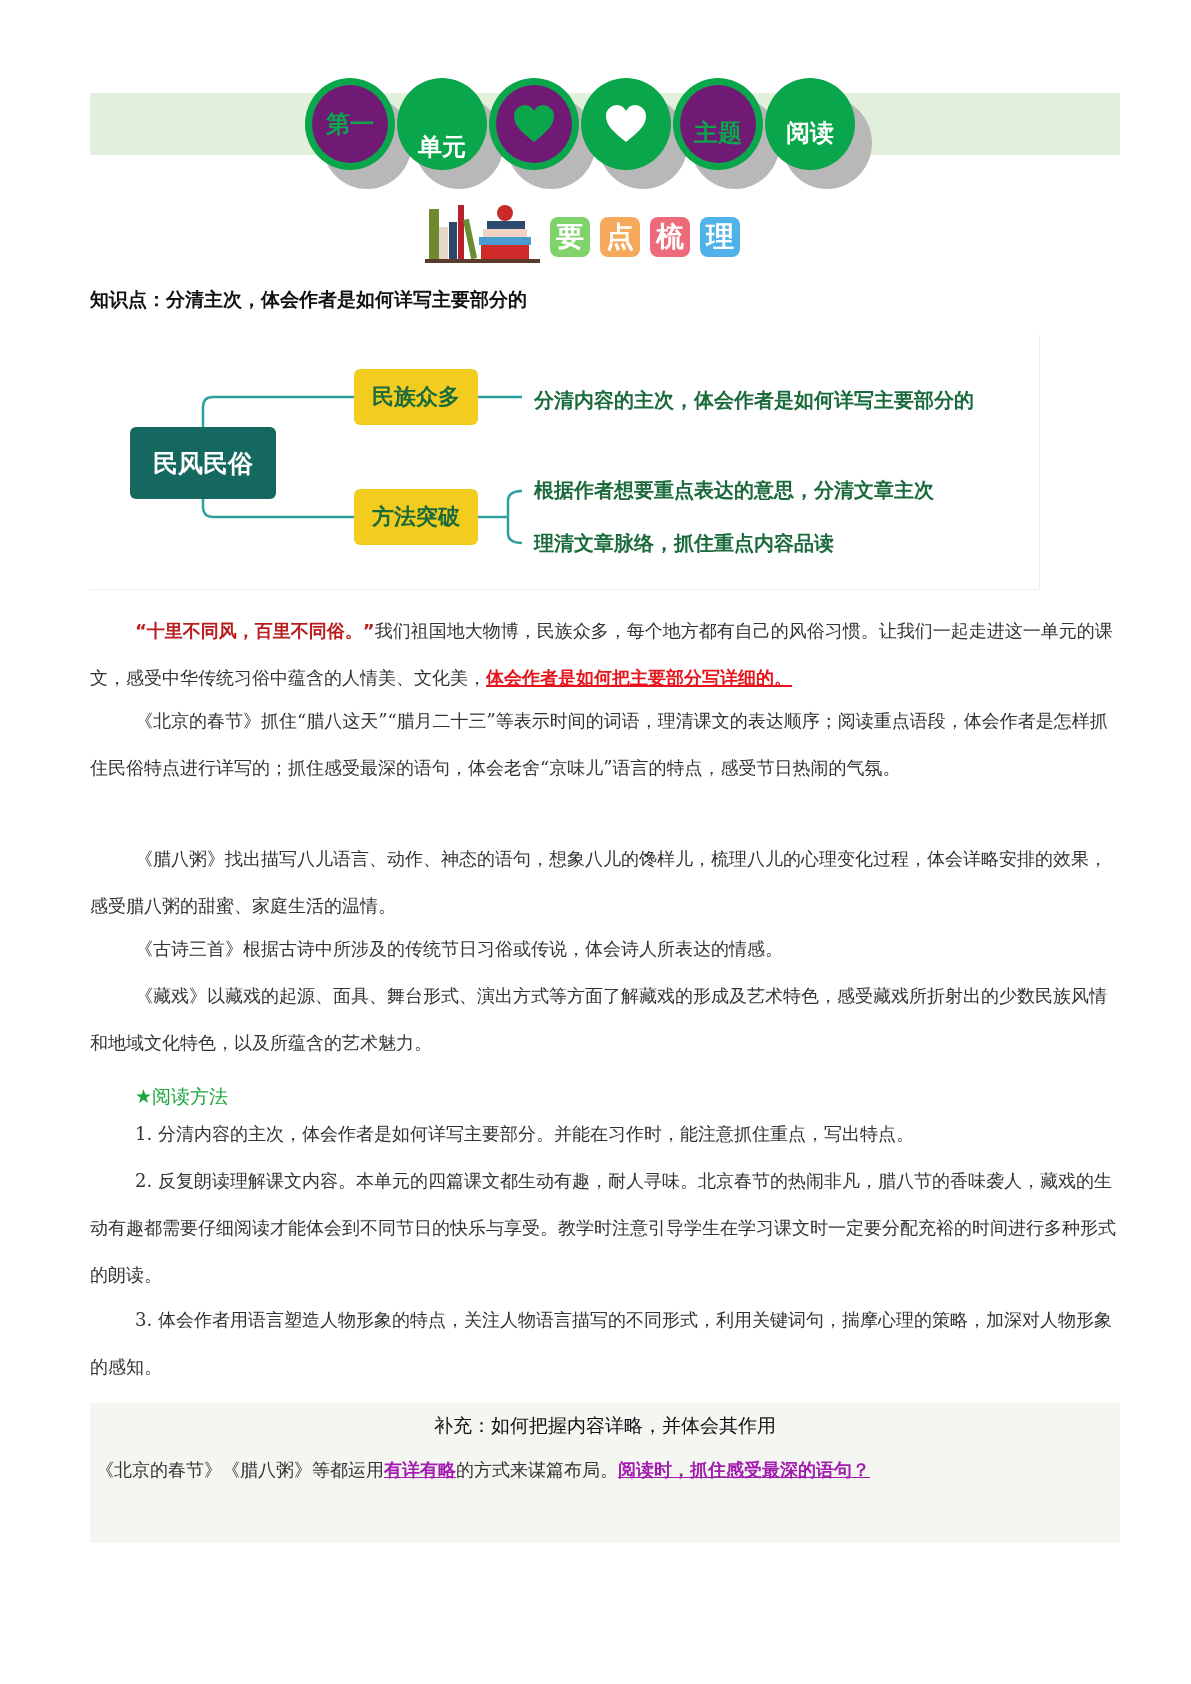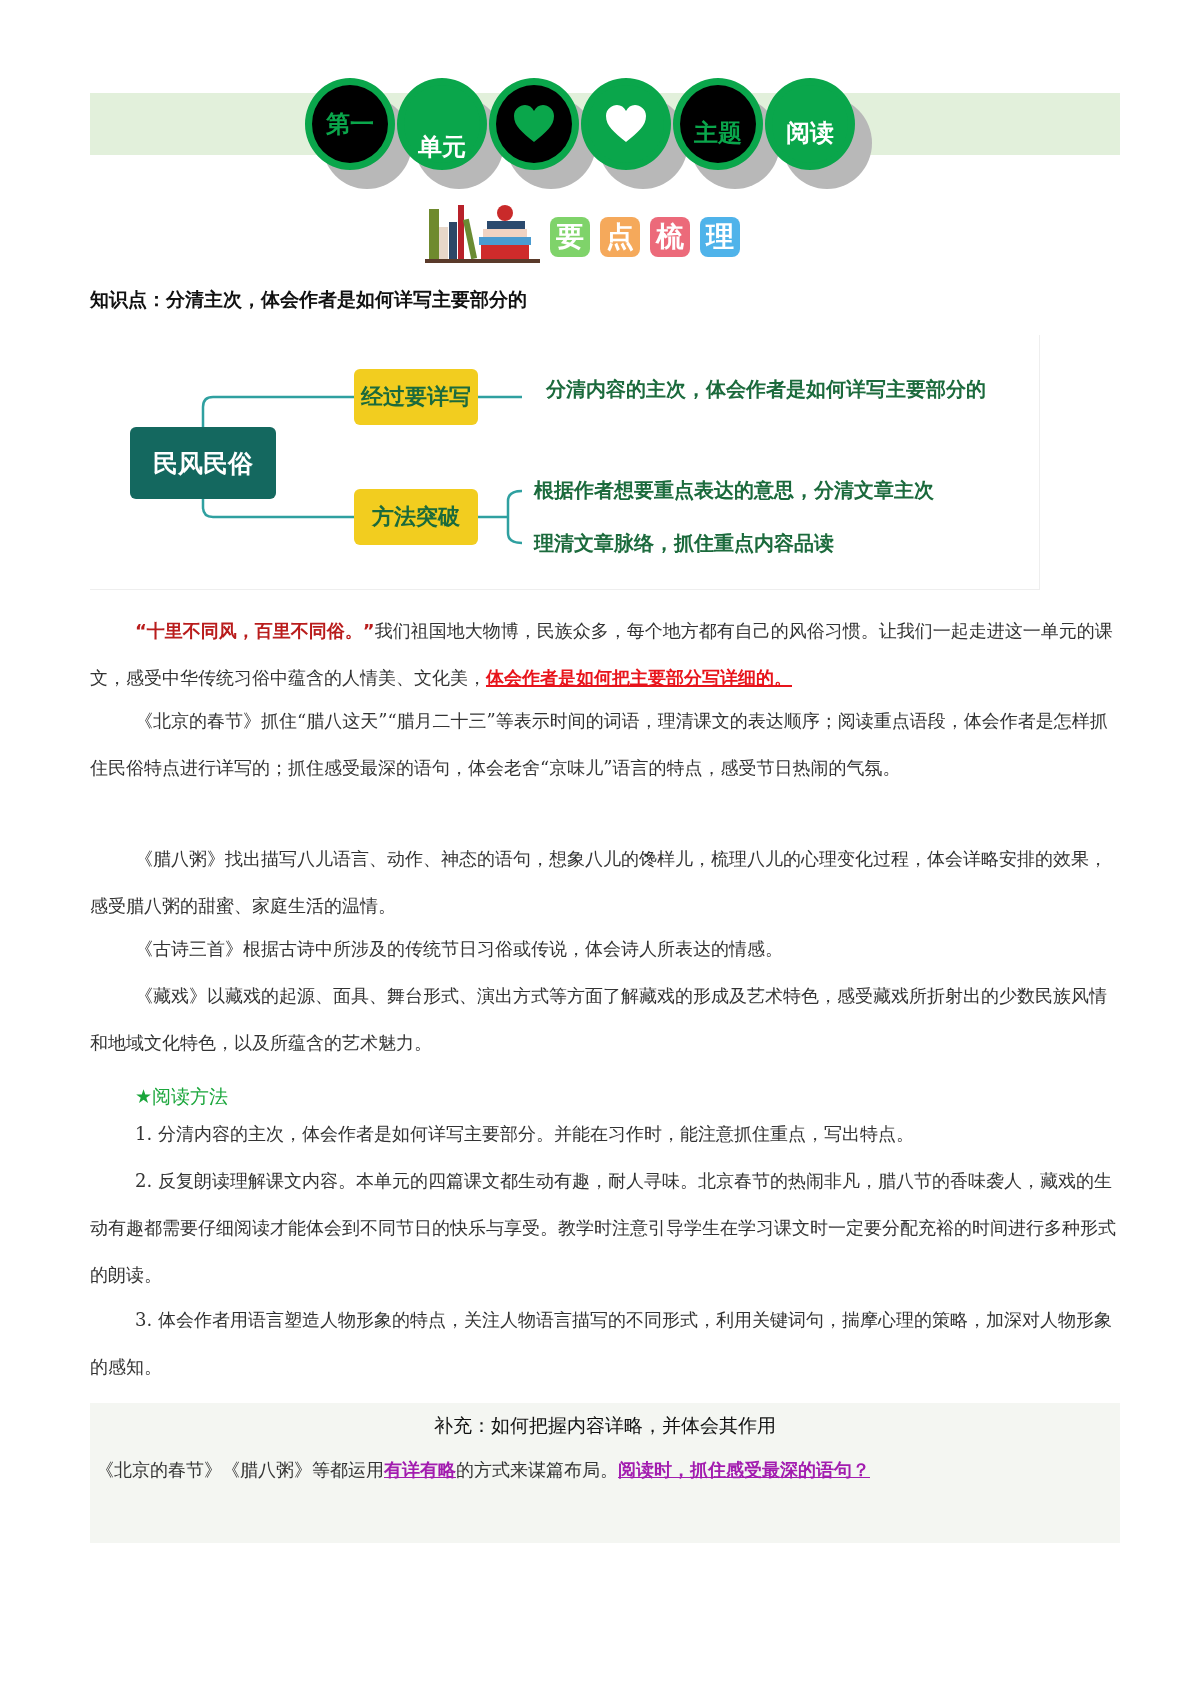--- a/index.html
+++ b/index.html
@@ -7,21 +7,21 @@
          font-family: "DejaVu Serif", "Liberation Serif", serif; color: #222; }
 
   
   .banner-strip { position: absolute; left: 90px; top: 93px; width: 1030px; height: 62px; background: #e2f0db; }
   .bubbles { position: absolute; left: 305px; top: 78px; height: 100px; width: 600px; }
   .bubble { position: absolute; width: 90px; height: 92px; border-radius: 50%; top: 0;
             display: flex; align-items: center; justify-content: center;
             font-family: "DejaVu Sans", sans-serif; font-size: 24px; font-weight: bold; }
   .bubble::after { content: ""; position: absolute; left: 10px; top: 12px; width: 90px; height: 92px; border-radius: 50%;
                    background: #b8b8b8; z-index: -1; }
-  .bubble.outline { background: #000000; border: 7px solid #0aa64b; color: #0aa64b; }
+  .bubble.outline { background: #701a75; border: 7px solid #0aa64b; color: #0aa64b; }
   .bubble.filled { background: #0aa64b; color: #fff; border: 7px solid #0aa64b; }
   .bubble-wrap { position: absolute; top: 0; z-index: 1; }
   .heart { width: 44px; height: 40px; }
 
   
   .section-head { position: absolute; left: 425px; top: 205px; height: 58px; width: 320px; }
   .books { position: absolute; left: 0; top: 0; width: 115px; height: 58px; }
   .tile { position: absolute; top: 12px; width: 40px; height: 40px; border-radius: 8px; color: #fff;
           font-family: "DejaVu Sans", sans-serif; font-weight: bold; font-size: 28px;
           display: flex; align-items: center; justify-content: center; }
@@ -132,23 +132,23 @@
   <svg class="mm-lines" viewBox="0 0 950 255">
     <g fill="none" stroke="#2fa0a0" stroke-width="2.5">
       <path d="M113 92 L113 72 Q113 62 123 62 L264 62"></path>
       <path d="M113 164 L113 172 Q113 182 123 182 L264 182"></path>
       <path d="M388 62 L432 62"></path>
       <path d="M388 182 L418 182"></path>
       <path d="M432 156 Q418 156 418 166 L418 198 Q418 208 432 208"></path>
     </g>
   </svg>
   <div class="mm-root">民风民俗</div>
-  <div class="mm-node" style="top:34px;">经过要详写</div>
+  <div class="mm-node" style="top:34px;">民族众多</div>
   <div class="mm-node" style="top:154px;">方法突破</div>
-  <div class="mm-leaf" style="top:41px;margin-left:12px;">分清内容的主次，体会作者是如何详写主要部分的</div>
+  <div class="mm-leaf" style="top:52px;">分清内容的主次，体会作者是如何详写主要部分的</div>
   <div class="mm-leaf" style="top:142px;">根据作者想要重点表达的意思，分清文章主次</div>
   <div class="mm-leaf" style="top:195px;">理清文章脉络，抓住重点内容品读</div>
 </div>
 
 <div class="p indent" style="top:607px;">
   <span class="bold-quote">“十里不同风，百里不同俗。”</span><span>我们祖国地大物博，民族众多，每个地方都有自己的风俗习惯。让我们一起走进这一单元的课文，感受中华传统习俗中蕴含的人情美、文化美，</span><span class="red-ul">体会作者是如何把主要部分写详细的。</span>
 </div>
 
 <div class="p indent" style="top:697px;">《北京的春节》抓住“腊八这天”“腊月二十三”等表示时间的词语，理清课文的表达顺序；阅读重点语段，体会作者是怎样抓住民俗特点进行详写的；抓住感受最深的语句，体会老舍“京味儿”语言的特点，感受节日热闹的气氛。</div>
 <div class="p indent" style="top:835px;">《腊八粥》找出描写八儿语言、动作、神态的语句，想象八儿的馋样儿，梳理八儿的心理变化过程，体会详略安排的效果，感受腊八粥的甜蜜、家庭生活的温情。</div>

